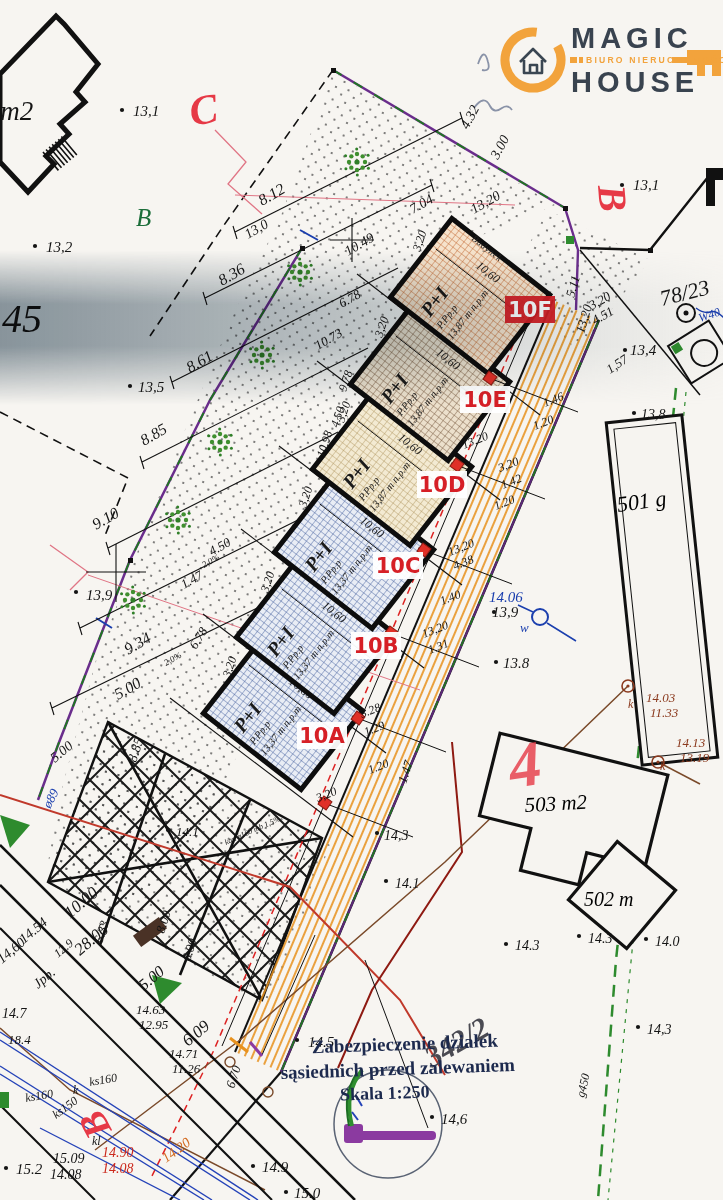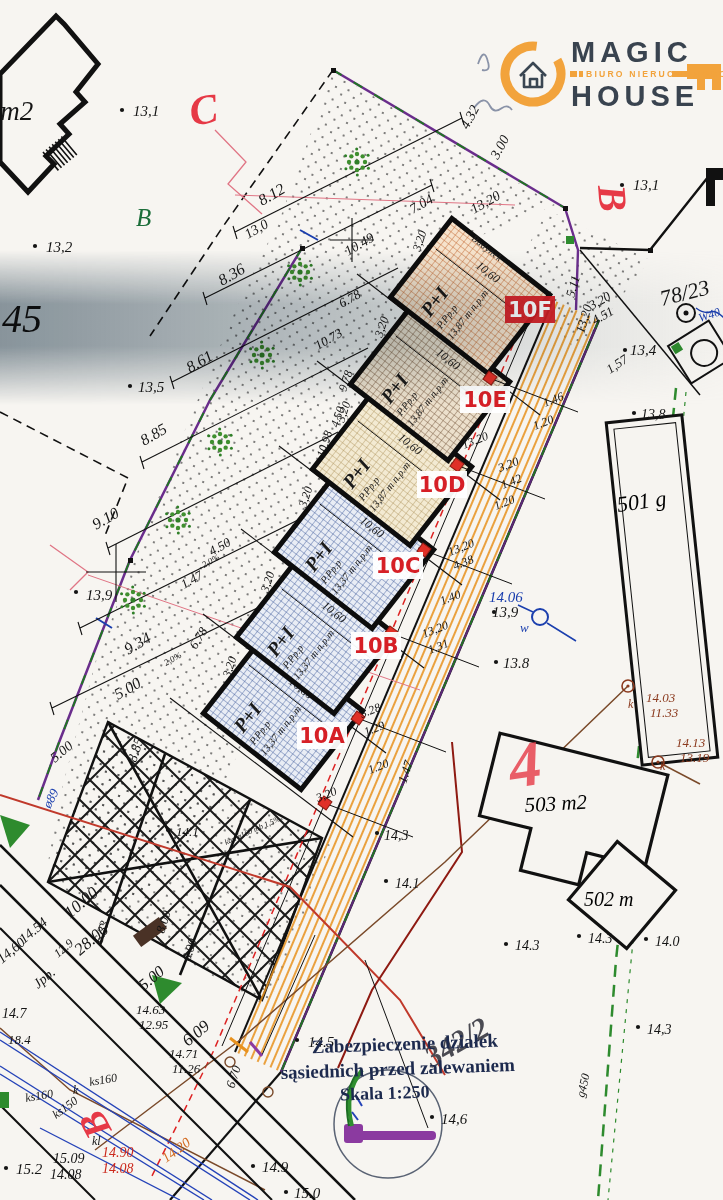--- a/index.html
+++ b/index.html
@@ -7,21 +7,21 @@
           font-family:"Liberation Serif",serif;}
   svg{position:absolute;left:0;top:0;}
   svg text{font-family:"Liberation Serif",serif;font-style:italic;}
   .badge-t{font-family:"DejaVu Sans",sans-serif;font-style:normal;font-weight:bold;}
   .legend-t{font-family:"Liberation Serif",serif;font-weight:bold;font-style:normal;fill:#1d2a4e;}
   .shadow-band{position:absolute;left:0;top:250px;width:723px;height:155px;pointer-events:none;
     background:linear-gradient(to right,rgba(120,136,148,.85),rgba(146,160,170,.55) 50%,rgba(172,184,192,.25) 78%,rgba(190,198,204,.06));
     -webkit-mask-image:linear-gradient(to bottom,transparent,#000 35%,#000 62%,transparent);
     mask-image:linear-gradient(to bottom,transparent,#000 35%,#000 62%,transparent);
     mix-blend-mode:multiply;}
-  .logo{position:absolute;left:487px;top:24px;width:236px;height:96px;}
+  .logo{position:absolute;left:487px;top:10px;width:236px;height:96px;}
   .logo .word{font-family:"Liberation Sans",sans-serif;font-weight:bold;fill:#39434f;letter-spacing:5px;font-size:29px;font-style:normal;}
   .logo .tag{font-family:"Liberation Sans",sans-serif;font-weight:bold;fill:#f2a33c;letter-spacing:2.2px;font-size:8.6px;font-style:normal;}
 </style>
 </head>
 <body>
 
 <div class="canvas">
 
 <svg width="723" height="1200" viewBox="0 0 723 1200">
   <defs>

